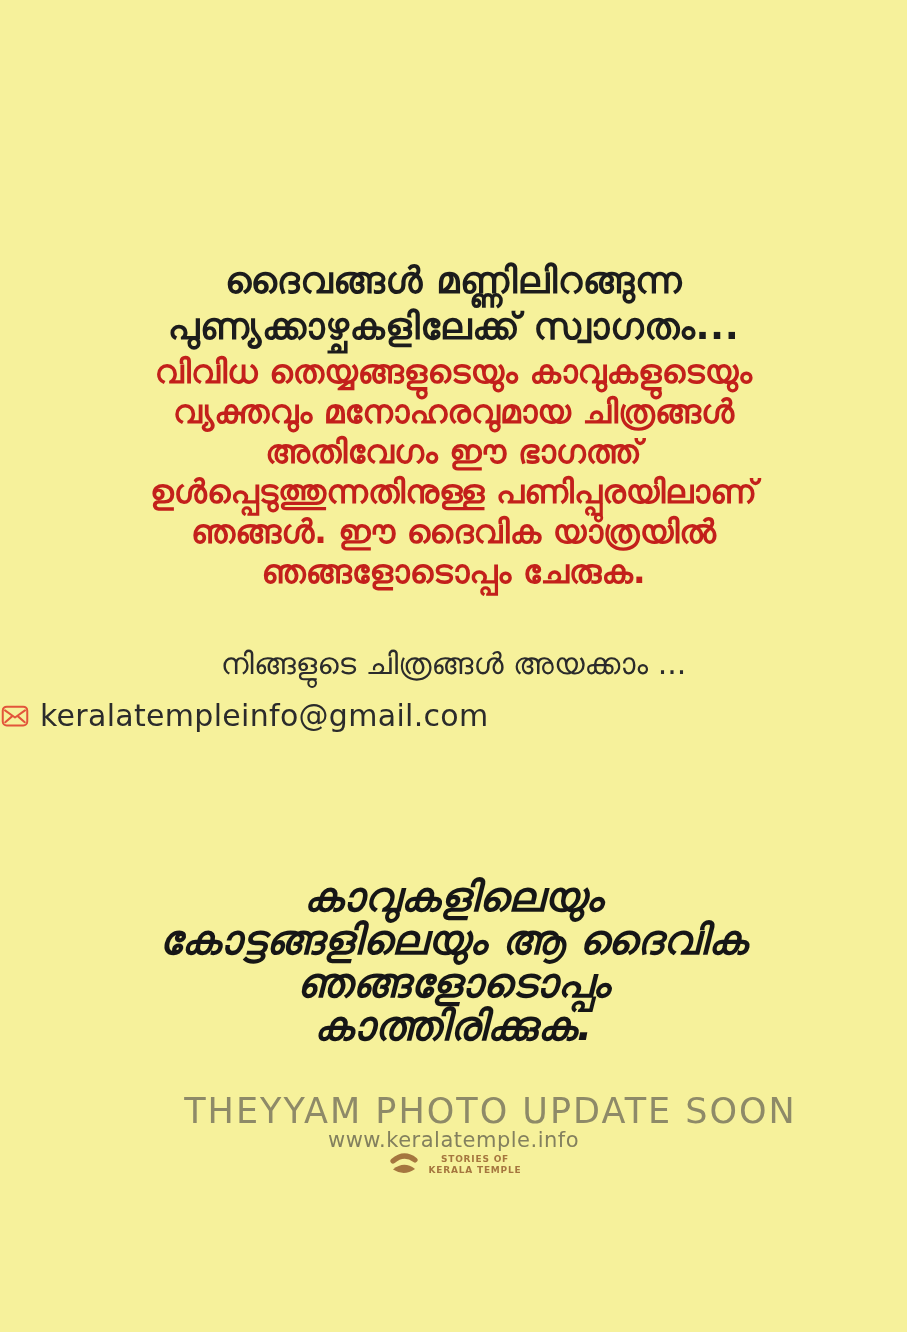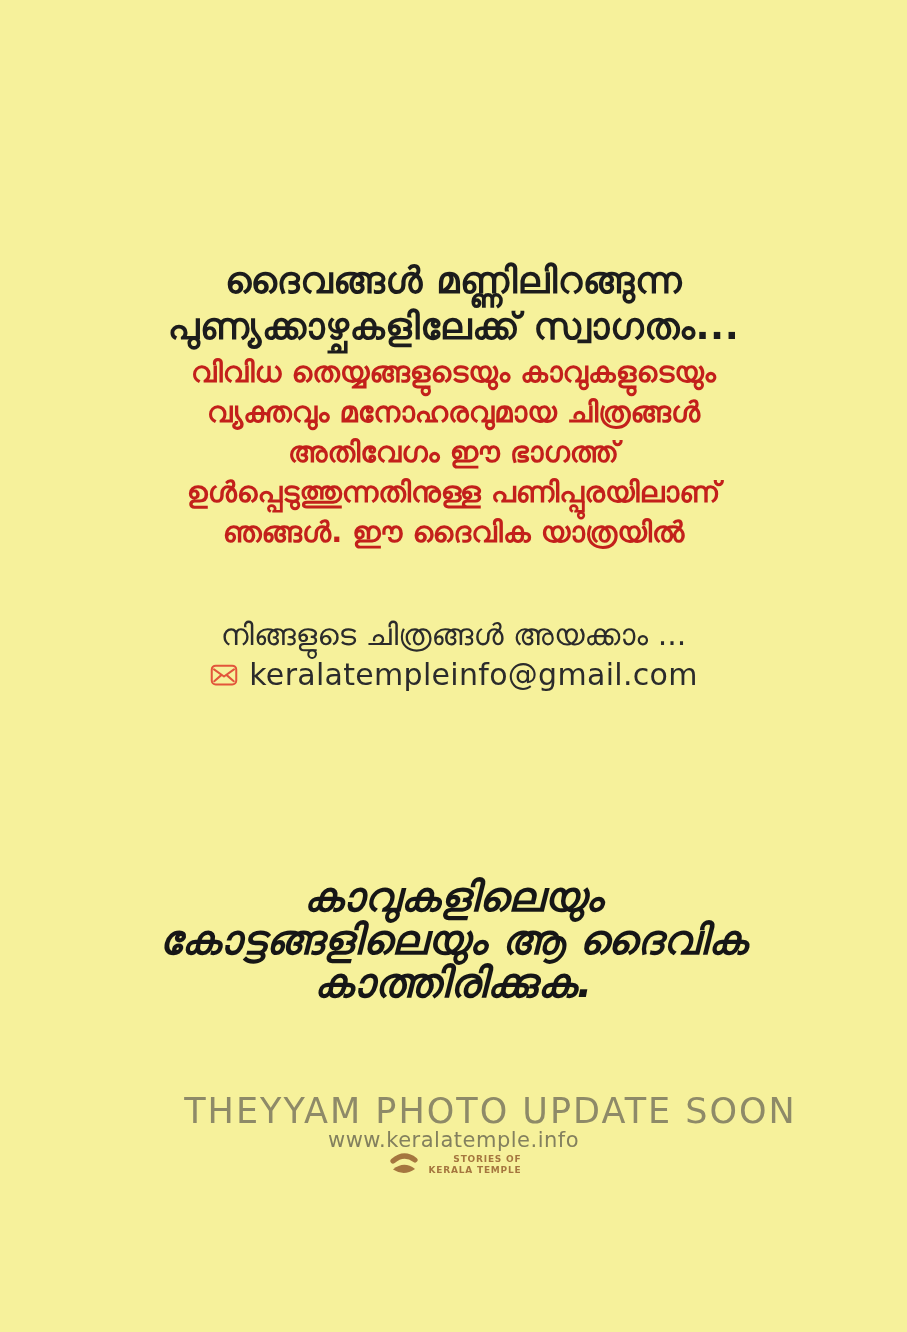--- a/index.html
+++ b/index.html
@@ -23,40 +23,39 @@
     font-size: 37px;
     font-weight: 700;
     color: #1c1c1c;
     line-height: 46px;
     letter-spacing: 0.5px;
   }
 
   
   .intro-red {
     top: 352px;
-    font-size: 29px;
+    font-size: 33px;
     font-weight: 700;
     color: #c3201b;
     line-height: 40px;
   }
 
   
   .submit-block {
-    top: 616px;
+    top: 645px;
     font-size: 30px;
     font-weight: 500;
     color: #2b2b2b;
     line-height: 38px;
   }
   .email-row {
     display: flex;
     align-items: center;
-    justify-content: center;
     gap: 10px;
-    margin-top: 2px;
+    margin-top: 14px;
   }
   .email-icon { display: inline-flex; width: 30px; height: 30px; }
   .email-text {
     font-size: 30px;
     font-weight: 400;
     color: #2b2b2b;
     letter-spacing: 0.3px;
   }
 
   
@@ -88,21 +87,21 @@
   }
   .logo {
     top: 1150px;
     display: flex;
     align-items: center;
     justify-content: center;
     gap: 7px;
   }
   .logo-icon { display: inline-flex; width: 36px; height: 30px; }
   .logo-text {
-    text-align: right;
+    text-align: center;
     font-size: 9px;
     font-weight: 700;
     line-height: 11px;
     color: #a5763f;
     letter-spacing: 0.8px;
     text-transform: uppercase;
   }
 </style>
 </head>
 <body>
@@ -113,40 +112,42 @@
     <div>ദൈവങ്ങൾ മണ്ണിലിറങ്ങുന്ന</div>
     <div>പുണ്യക്കാഴ്ചകളിലേക്ക് സ്വാഗതം...</div>
   </div>
 
   <div class="centered intro-red">
     <div>വിവിധ തെയ്യങ്ങളുടെയും കാവുകളുടെയും</div>
     <div>വ്യക്തവും മനോഹരവുമായ ചിത്രങ്ങൾ</div>
     <div>അതിവേഗം ഈ ഭാഗത്ത്</div>
     <div>ഉൾപ്പെടുത്തുന്നതിനുള്ള പണിപ്പുരയിലാണ്</div>
     <div>ഞങ്ങൾ. ഈ ദൈവിക യാത്രയിൽ</div>
+    <div>ഞങ്ങളോടൊപ്പം ചേരുക.</div>
   </div>
 
   <div class="centered submit-block">
     <div>നിങ്ങളുടെ ചിത്രങ്ങൾ അയക്കാം ...</div>
     <div class="email-row">
       <span class="email-icon">
         <svg viewBox="0 0 24 24" width="30" height="30" fill="none" stroke="#e2553b" stroke-width="1.6" stroke-linecap="round" stroke-linejoin="round">
           <rect x="2.2" y="4.5" width="19.6" height="15" rx="3.2"></rect>
           <path d="M4 7.5 L12 13.2 L20 7.5"></path>
           <path d="M4.2 17 L9.6 12.3"></path>
           <path d="M19.8 17 L14.4 12.3"></path>
         </svg>
       </span>
       <span class="email-text">keralatempleinfo@gmail.com</span>
     </div>
   </div>
 
   <div class="centered announcement">
     <div>കാവുകളിലെയും</div>
     <div>കോട്ടങ്ങളിലെയും ആ ദൈവിക</div>
+    <div>ഞങ്ങളോടൊപ്പം</div>
     <div>കാത്തിരിക്കുക.</div>
   </div>
 
   <div class="centered update-note">THEYYAM PHOTO UPDATE SOON</div>
   <div class="centered website">www.keralatemple.info</div>
 
   <div class="centered logo">
     <span class="logo-icon">
       <svg viewBox="0 0 36 30" width="36" height="30">
         <path d="M7 11 Q18 1.5 29 10" fill="none" stroke="#a5763f" stroke-width="5.2" stroke-linecap="round"></path>

